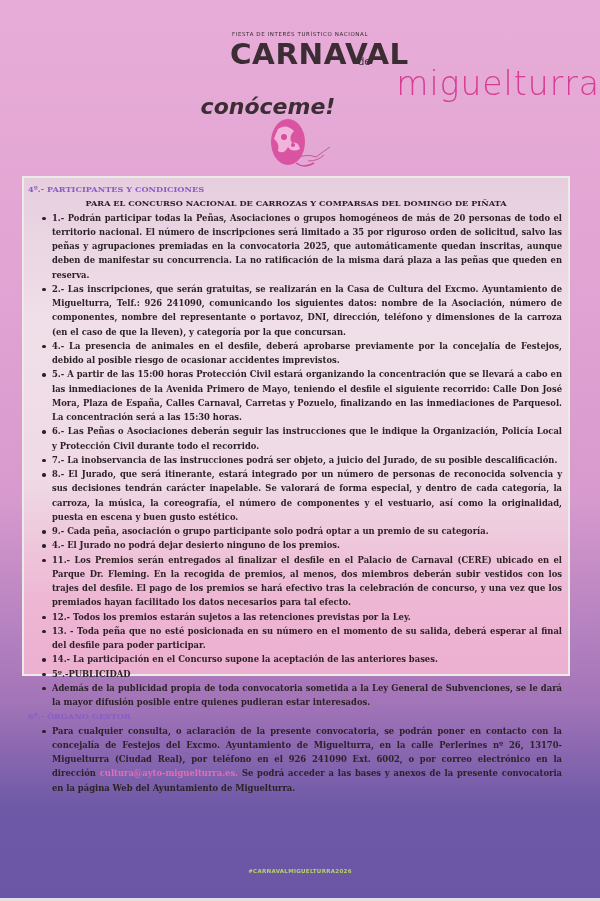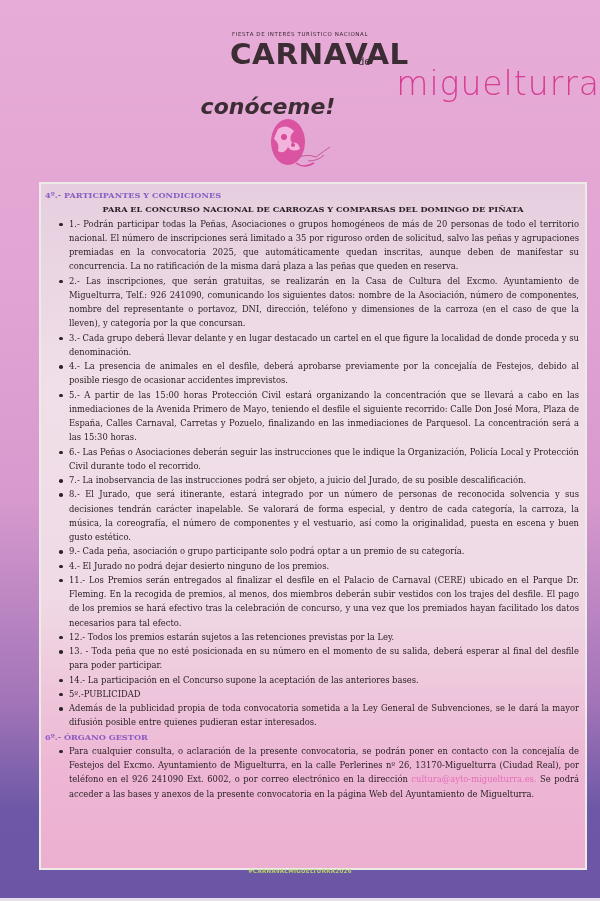--- a/index.html
+++ b/index.html
@@ -9,32 +9,32 @@
     font-family:"DejaVu Serif","Liberation Serif",serif;
   }
   .header{position:absolute;left:0;top:0;width:600px;height:176px;text-align:center;}
   .tagline{position:absolute;top:31px;left:0;width:600px;text-align:center;font-family:"DejaVu Sans",sans-serif;font-size:5.5px;letter-spacing:0.6px;color:#3a2a32;}
   .logo-carnaval{position:absolute;top:38px;left:230px;font-family:"DejaVu Sans",sans-serif;font-weight:bold;font-size:28px;color:#3b2d33;letter-spacing:0.5px;transform:scaleX(1.05);transform-origin:left;}
   .logo-de{position:absolute;top:56px;left:358px;font-family:"DejaVu Sans",sans-serif;font-size:10px;color:#3b2d33;}
   .logo-miguelturra{position:absolute;top:64px;left:0;width:600px;text-align:right;font-family:"DejaVu Sans",sans-serif;font-size:33px;color:#d63c92;letter-spacing:1px;font-weight:300;}
   .logo-conoceme{position:absolute;top:94px;left:0;width:536px;text-align:center;font-family:"DejaVu Sans",sans-serif;font-weight:bold;font-style:italic;font-size:22px;color:#3b2d33;}
   .emblem{position:absolute;top:115px;left:260px;width:90px;height:60px;}
   .card{
-    position:absolute;left:39px;top:176px;width:548px;height:688px;
+    position:absolute;left:22px;top:176px;width:548px;height:500px;
     background:linear-gradient(180deg,#e6cedf 0%,#f0dfe8 30%,#efdae5 60%,#eeb7d4 85%,#ecafd0 100%);
     border:2px solid #ecebe8;box-sizing:border-box;
     padding:4px 6px 0 6px;
-    font-size:8.4px;line-height:14.25px;color:#2c2226;margin-top:6px;
+    font-size:8.4px;line-height:14.25px;color:#2c2226;
   }
   .sec-title{color:#8a5cc4;font-weight:bold;font-size:8.2px;margin-left:-2px;}
   .subtitle{font-weight:bold;font-size:8.2px;text-align:center;}
   ul{margin:0;padding:0 0 0 14px;list-style:none;}
   li{position:relative;text-align:justify;padding-left:8px;}
   li::before{content:"";position:absolute;left:-2px;top:6px;width:3.5px;height:3.5px;border-radius:50%;background:#2c2226;}
-  .b{font-weight:normal;}
+  .b{font-weight:bold;}
   .link-purple{color:#7a64c8;}
   .link-pink{color:#e56cb9;}
   .hashtag{position:absolute;top:868px;left:0;width:600px;text-align:center;font-family:"DejaVu Sans",sans-serif;font-weight:bold;font-size:5.5px;color:#b9d36a;letter-spacing:0.3px;}
   .bottom-bar{position:absolute;left:0;top:898px;width:600px;height:3px;background:#e3e0ea;}
 </style>
 </head>
 <body>
 
 <div class="header">
   <div class="tagline">FIESTA DE INTERÉS TURÍSTICO NACIONAL</div>
@@ -51,21 +51,20 @@
     <path d="M36 48 q8 6 18 0" stroke="#d84a9c" stroke-width="1.5" fill="none"></path>
   </svg>
 </div>
 
 <div class="card">
   <div class="sec-title">4º.- PARTICIPANTES Y CONDICIONES</div>
   <div class="subtitle">PARA EL CONCURSO NACIONAL DE CARROZAS Y COMPARSAS DEL DOMINGO DE PIÑATA</div>
   <ul>
     <li class="b">1.- Podrán participar todas la Peñas, Asociaciones o grupos homogéneos de más de 20 personas de todo el territorio nacional. El número de inscripciones será limitado a 35 por riguroso orden de solicitud, salvo las peñas y agrupaciones premiadas en la convocatoria 2025, que automáticamente quedan inscritas, aunque deben de manifestar su concurrencia. La no ratificación de la misma dará plaza a las peñas que queden en reserva.</li>
     <li class="b">2.- Las inscripciones, que serán gratuitas, se realizarán en la Casa de Cultura del Excmo. Ayuntamiento de Miguelturra, Telf.: 926 241090, comunicando los siguientes datos: nombre de la Asociación, número de componentes, nombre del representante o portavoz, DNI, dirección, teléfono y dimensiones de la carroza (en el caso de que la lleven), y categoría por la que concursan.</li>
-    <li class="b">3.- Cada grupo deberá llevar delante y en lugar destacado un cartel en el que figure la localidad de donde proceda y su denominación.</li>
     <li class="b">4.- La presencia de animales en el desfile, deberá aprobarse previamente por la concejalía de Festejos, debido al posible riesgo de ocasionar accidentes imprevistos.</li>
     <li class="b">5.- A partir de las 15:00 horas Protección Civil estará organizando la concentración que se llevará a cabo en las inmediaciones de la Avenida Primero de Mayo, teniendo el desfile el siguiente recorrido: Calle Don José Mora, Plaza de España, Calles Carnaval, Carretas y Pozuelo, finalizando en las inmediaciones de Parquesol. La concentración será a las 15:30 horas.</li>
     <li class="b">6.- Las Peñas o Asociaciones deberán seguir las instrucciones que le indique la Organización, Policía Local y Protección Civil durante todo el recorrido.</li>
     <li class="b">7.- La inobservancia de las instrucciones podrá ser objeto, a juicio del Jurado, de su posible descalificación.</li>
     <li class="b">8.- El Jurado, que será itinerante, estará integrado por un número de personas de reconocida solvencia y sus decisiones tendrán carácter inapelable. Se valorará de forma especial, y dentro de cada categoría, la carroza, la música, la coreografía, el número de componentes y el vestuario, así como la originalidad, puesta en escena y buen gusto estético.</li>
     <li class="b">9.- Cada peña, asociación o grupo participante solo podrá optar a un premio de su categoría.</li>
     <li class="b">4.- El Jurado no podrá dejar desierto ninguno de los premios.</li>
     <li class="b">11.- Los Premios serán entregados al finalizar el desfile en el Palacio de Carnaval (CERE) ubicado en el Parque Dr. Fleming. En la recogida de premios, al menos, dos miembros deberán subir vestidos con los trajes del desfile. El pago de los premios se hará efectivo tras la celebración de concurso, y una vez que los premiados hayan facilitado los datos necesarios para tal efecto.</li>
     <li class="b">12.- Todos los premios estarán sujetos a las retenciones previstas por la Ley.</li>
     <li class="b">13. - Toda peña que no esté posicionada en su número en el momento de su salida, deberá esperar al final del desfile para poder participar.</li>

